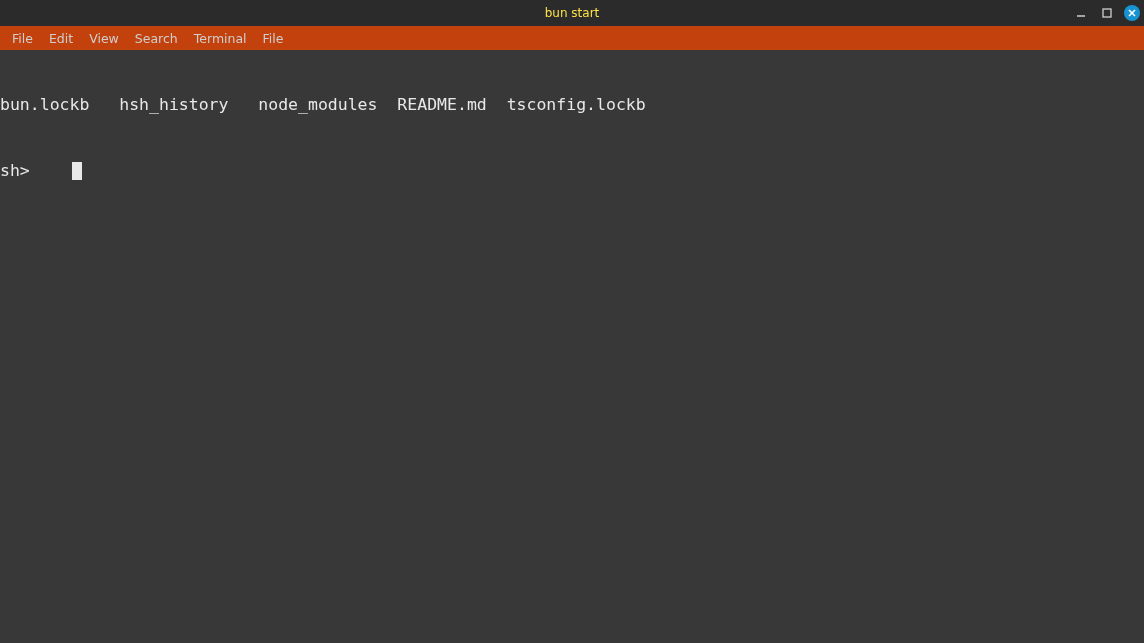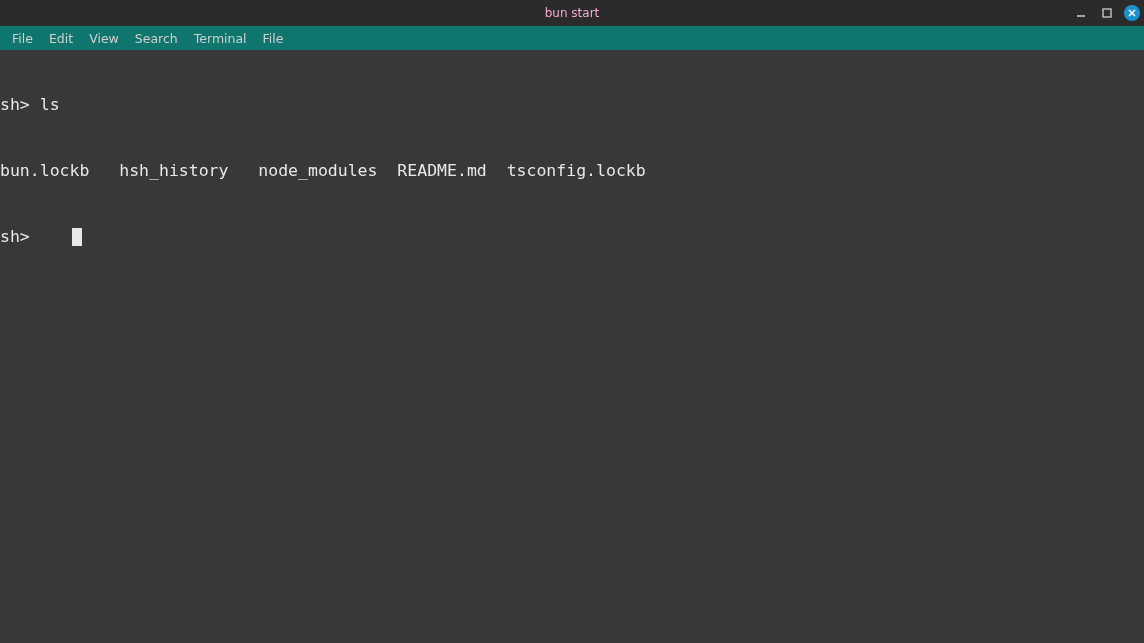--- a/index.html
+++ b/index.html
@@ -17,21 +17,21 @@
     }
     .titlebar {
       height: 26px;
       background: #2b2b2b;
       display: flex;
       align-items: center;
       justify-content: center;
       position: relative;
     }
     .window-title {
-      color: #f9a8d4;
+      color: #fde047;
       font-size: 12px;
       font-weight: 500;
     }
     .window-controls {
       position: absolute;
       right: 4px;
       top: 0;
       height: 26px;
       display: flex;
       align-items: center;
@@ -51,21 +51,21 @@
       background: #1793d1;
       border-radius: 50%;
       width: 16px;
       height: 16px;
       color: #fff;
       font-size: 10px;
       font-weight: bold;
     }
     .menubar {
       height: 24px;
-      background: #0f766e;
+      background: #c2410c;
       display: flex;
       align-items: center;
       padding: 0 4px;
     }
     .menu-item {
       color: #cfcfcf;
       font-size: 12.5px;
       padding: 3px 8px;
       cursor: pointer;
     }
@@ -125,16 +125,15 @@
 <div class="menubar">
   <span class="menu-item">File</span>
   <span class="menu-item">Edit</span>
   <span class="menu-item">View</span>
   <span class="menu-item">Search</span>
   <span class="menu-item">Terminal</span>
   <span class="menu-item">File</span>
 </div>
 
 <div class="terminal-body">
-  <div class="term-line">sh&gt; ls</div>
   <div class="term-line">bun.lockb   hsh_history   node_modules  README.md  tsconfig.lockb</div>
   <div class="cursor-line"><span class="prompt-with-cursor">sh&gt; </span><span class="cursor-block"></span></div>
 </div>
 
 </body></html>

